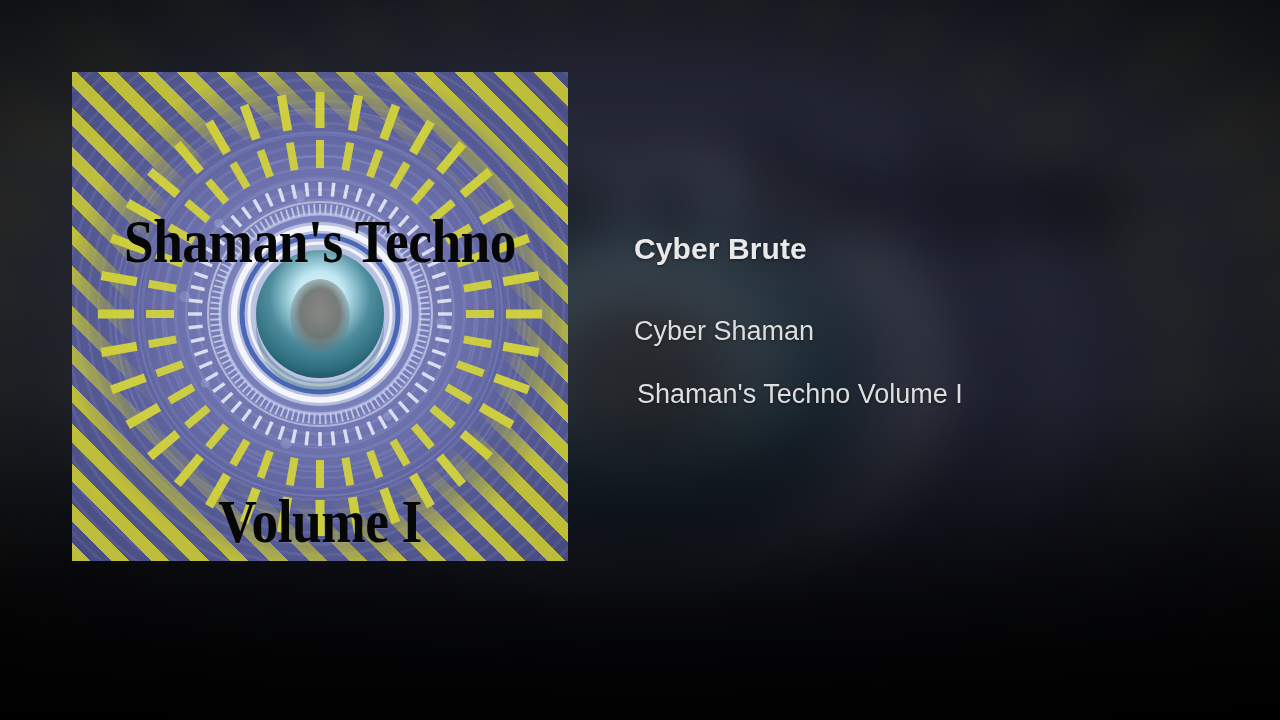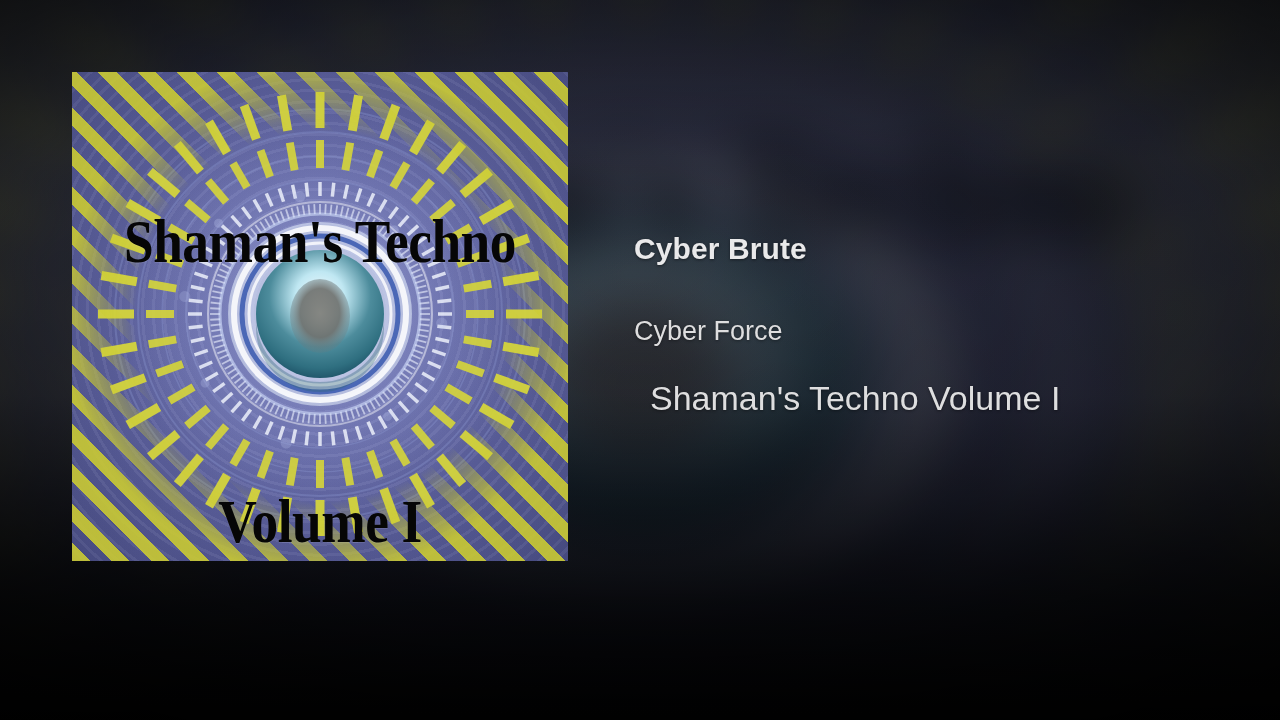--- a/index.html
+++ b/index.html
@@ -153,25 +153,25 @@
   }
   #artist-name {
     font-size: 27px;
     font-weight: normal;
     color: #dededf;
     line-height: 1.15;
     margin: 0 0 32px 0;
     text-shadow: 0 1px 3px rgba(0,0,0,0.40);
   }
   #album-name {
-    font-size: 34px;
+    font-size: 27px;
     font-weight: normal;
     color: #dededf;
     line-height: 1.15;
-    margin: 16px;
+    margin: 3px;
     text-shadow: 0 1px 3px rgba(0,0,0,0.40);
   }
 </style>
 </head>
 <body>
 
 <div id="stage">
 
   <div id="backdrop">
     <div class="art">
@@ -659,17 +659,17 @@
       <div class="dots"></div>
       <div class="stripes"></div>
 
       <div class="art-title">Shaman's Techno</div>
       <div class="art-sub">Volume I</div>
     </div>
   </div>
 
   <div id="meta">
     <div id="track-title">Cyber Brute</div>
-    <div id="artist-name">Cyber Force</div>
+    <div id="artist-name">Cyber Shaman</div>
     <div id="album-name">Shaman's Techno Volume I</div>
   </div>
 
 </div>
 
 </body></html>

